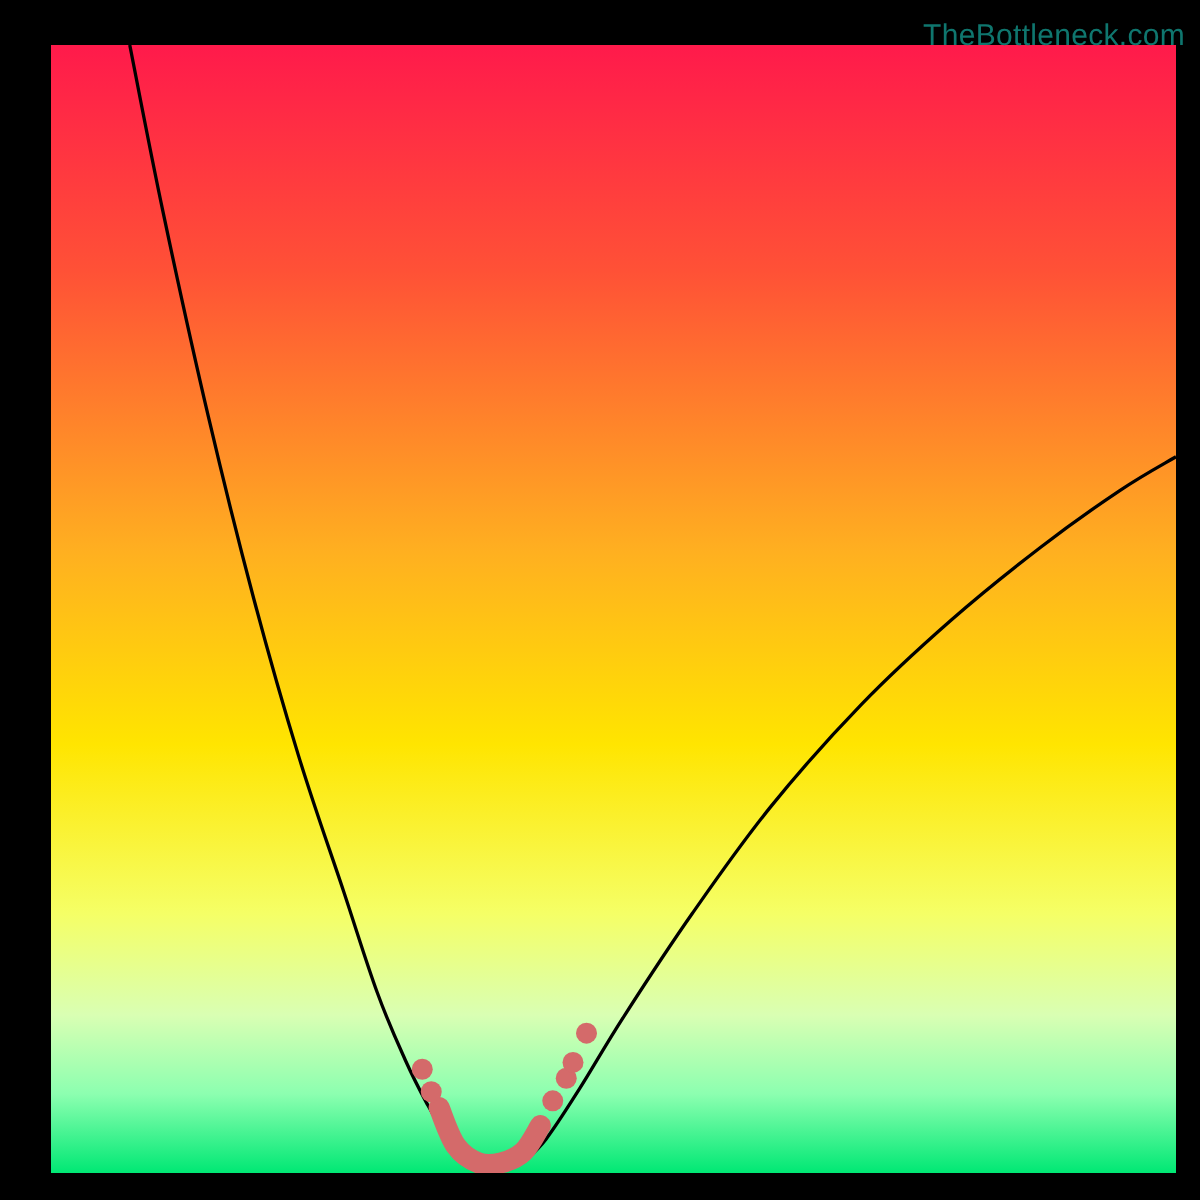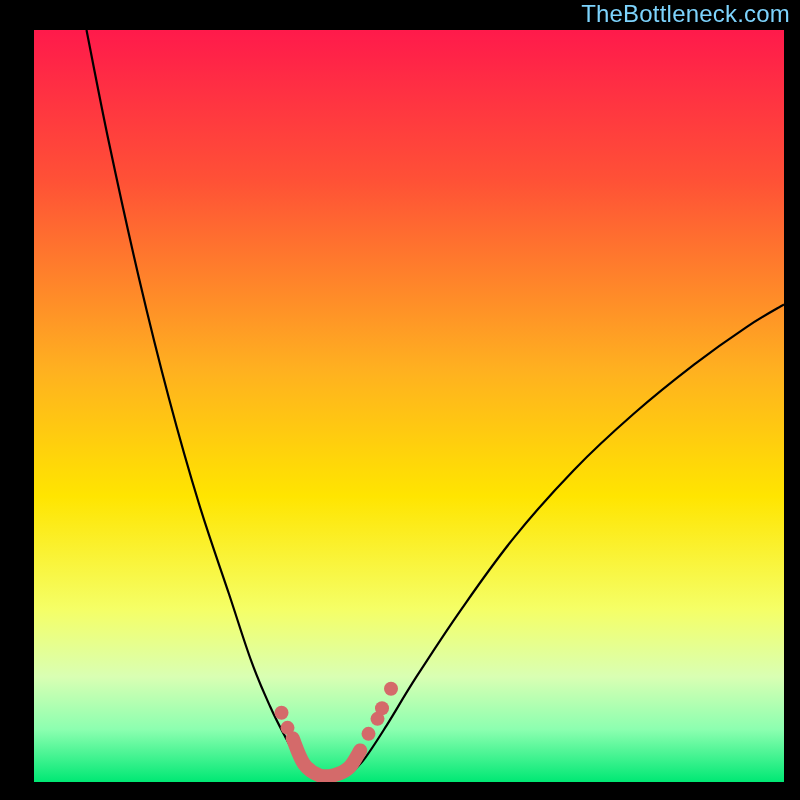--- a/index.html
+++ b/index.html
@@ -12,24 +12,24 @@
     font-family: Arial, Helvetica, sans-serif;
   }
   .stage {
     position: relative;
     width: 800px;
     height: 800px;
     background: #000;
   }
   .watermark {
     position: absolute;
-    top: 0;
+    top: 13px;
     right: 10px;
-    color: #7dd3fc;
-    font-size: 24px;
+    color: #0f766e;
+    font-size: 20px;
     font-weight: 500;
     letter-spacing: 0.2px;
     z-index: 5;
   }
   svg {
     position: absolute;
     top: 0;
     left: 0;
   }
 </style>

